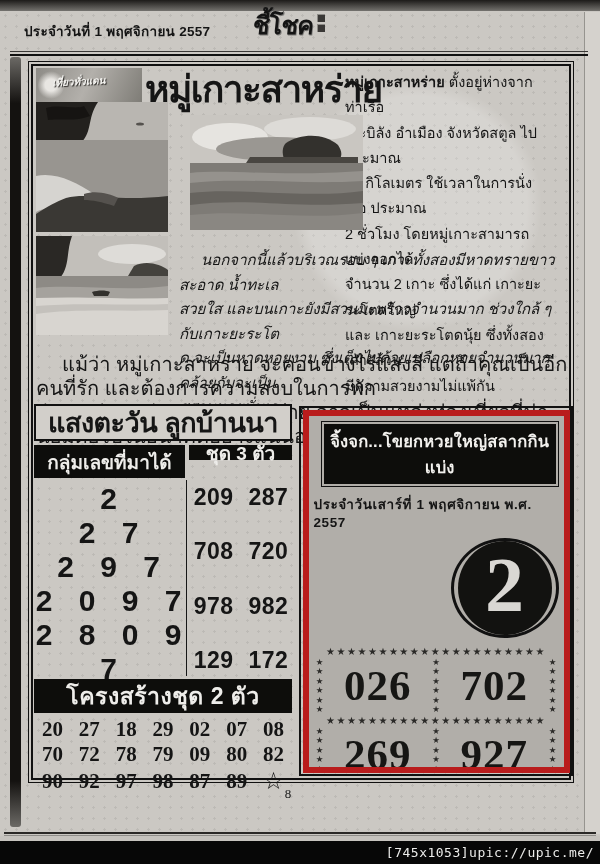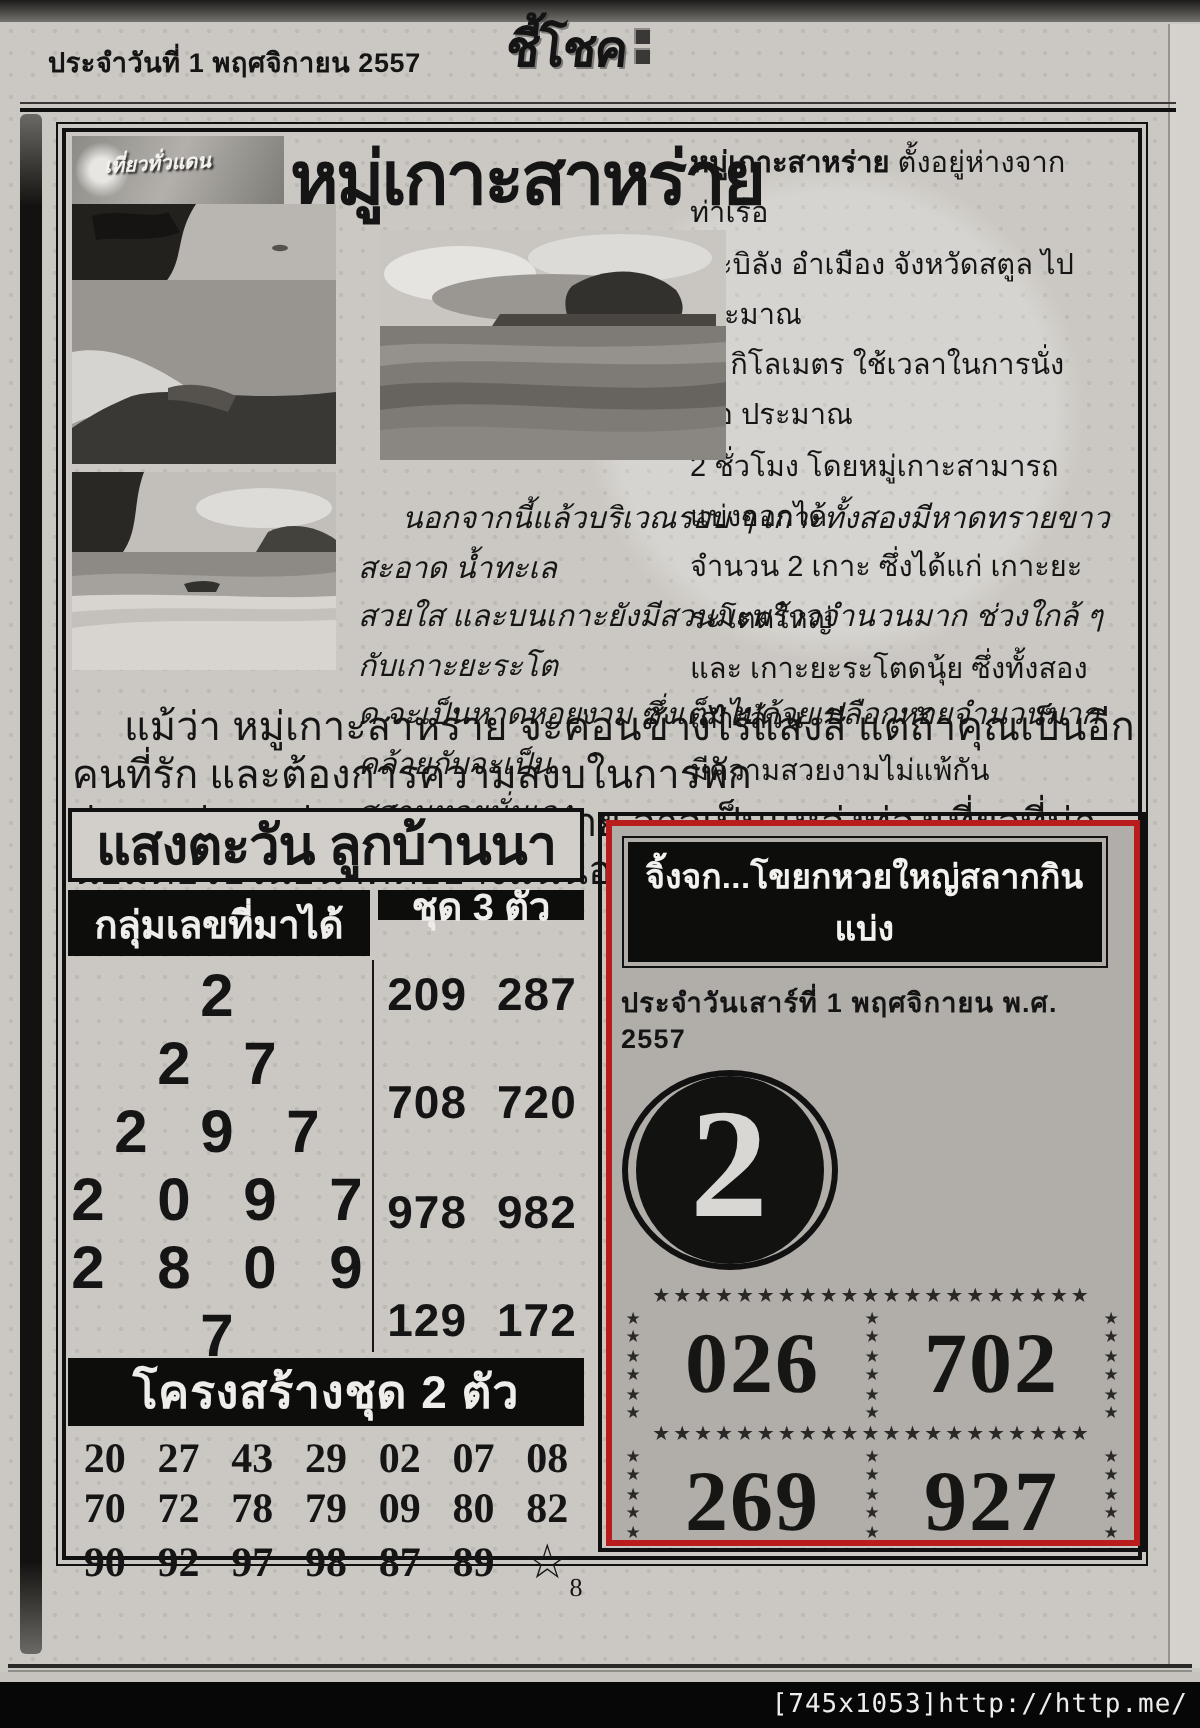--- a/index.html
+++ b/index.html
@@ -87,22 +87,22 @@
   .set3-row{display:flex;justify-content:center;gap:15px;font-size:23px;font-weight:800;letter-spacing:.5px;}
   .lp-structure{position:absolute;left:1px;top:613px;width:258px;height:34px;font-size:23px;letter-spacing:.5px;}
   .pairs-grid{position:absolute;left:1px;top:651px;width:258px;height:58px;display:grid;
     grid-template-columns:repeat(7,1fr);align-items:center;justify-items:center;
     font-family:"Liberation Serif",serif;font-size:21px;font-weight:600;}
   .pairs-grid .star-cell{font-size:24px;font-weight:400;}
 
   
   .rp{position:absolute;left:266px;top:340px;width:274px;height:370px;border:2.5px solid #111;
     padding:1.5px;box-sizing:border-box;}
-  .rp-inner{border:3px solid #b91c1c;width:100%;height:100%;box-sizing:border-box;background:#b1aea9;
-    display:flex;flex-direction:column;align-items:flex-start;padding:5px 5px 3px;overflow:hidden;}
+  .rp-inner{border:6px solid #b91c1c;width:100%;height:100%;box-sizing:border-box;background:#b1aea9;
+    display:flex;flex-direction:column;align-items:flex-end;padding:5px 5px 3px;overflow:hidden;}
   .rp-titlebox{width:97%;border:1.5px solid #111;padding:2px;box-sizing:border-box;}
   .rp-titlebox>div{background:#0d0d0b;color:#f2f1ee;font-size:16.5px;font-weight:800;
     text-align:center;padding:4px 0;letter-spacing:.2px;}
   .rp-date{margin-top:6px;font-size:13.5px;font-weight:800;letter-spacing:.6px;}
   .circle-outer{margin-top:8px;width:108px;height:108px;border:3px solid #111;border-radius:50%;
     box-sizing:border-box;display:flex;align-items:center;justify-content:center;}
   .circle-inner{width:94px;height:94px;background:#121210;border-radius:50%;display:flex;
     align-items:center;justify-content:center;}
   .big-digit{font-family:"Liberation Serif",serif;font-size:78px;font-weight:800;color:#d9d7d3;
     line-height:1;transform:translateY(-3px);}
@@ -245,21 +245,21 @@
       <span>129</span>
       <span>172</span>
     </div>
   </div>
 
   <div class="blackbox lp-structure">โครงสร้างชุด 2 ตัว</div>
 
   <div class="pairs-grid">
     <span>20</span>
     <span>27</span>
-    <span>43</span>
+    <span>18</span>
     <span>29</span>
     <span>02</span>
     <span>07</span>
     <span>08</span>
     <span>70</span>
     <span>72</span>
     <span>78</span>
     <span>79</span>
     <span>09</span>
     <span>80</span>
@@ -336,14 +336,14 @@
    </div>
   </div>
 
  </div>
 </div>
 
 <div class="page-number">8</div>
 <div class="scan-bottom-line"></div>
 <div class="scan-bottom-line2"></div>
 <div class="footer-bar">
-  <span>[745x1053]http://http.me/</span>
+  <span>[745x1053]upic://upic.me/</span>
 </div>
 
 </body></html>

